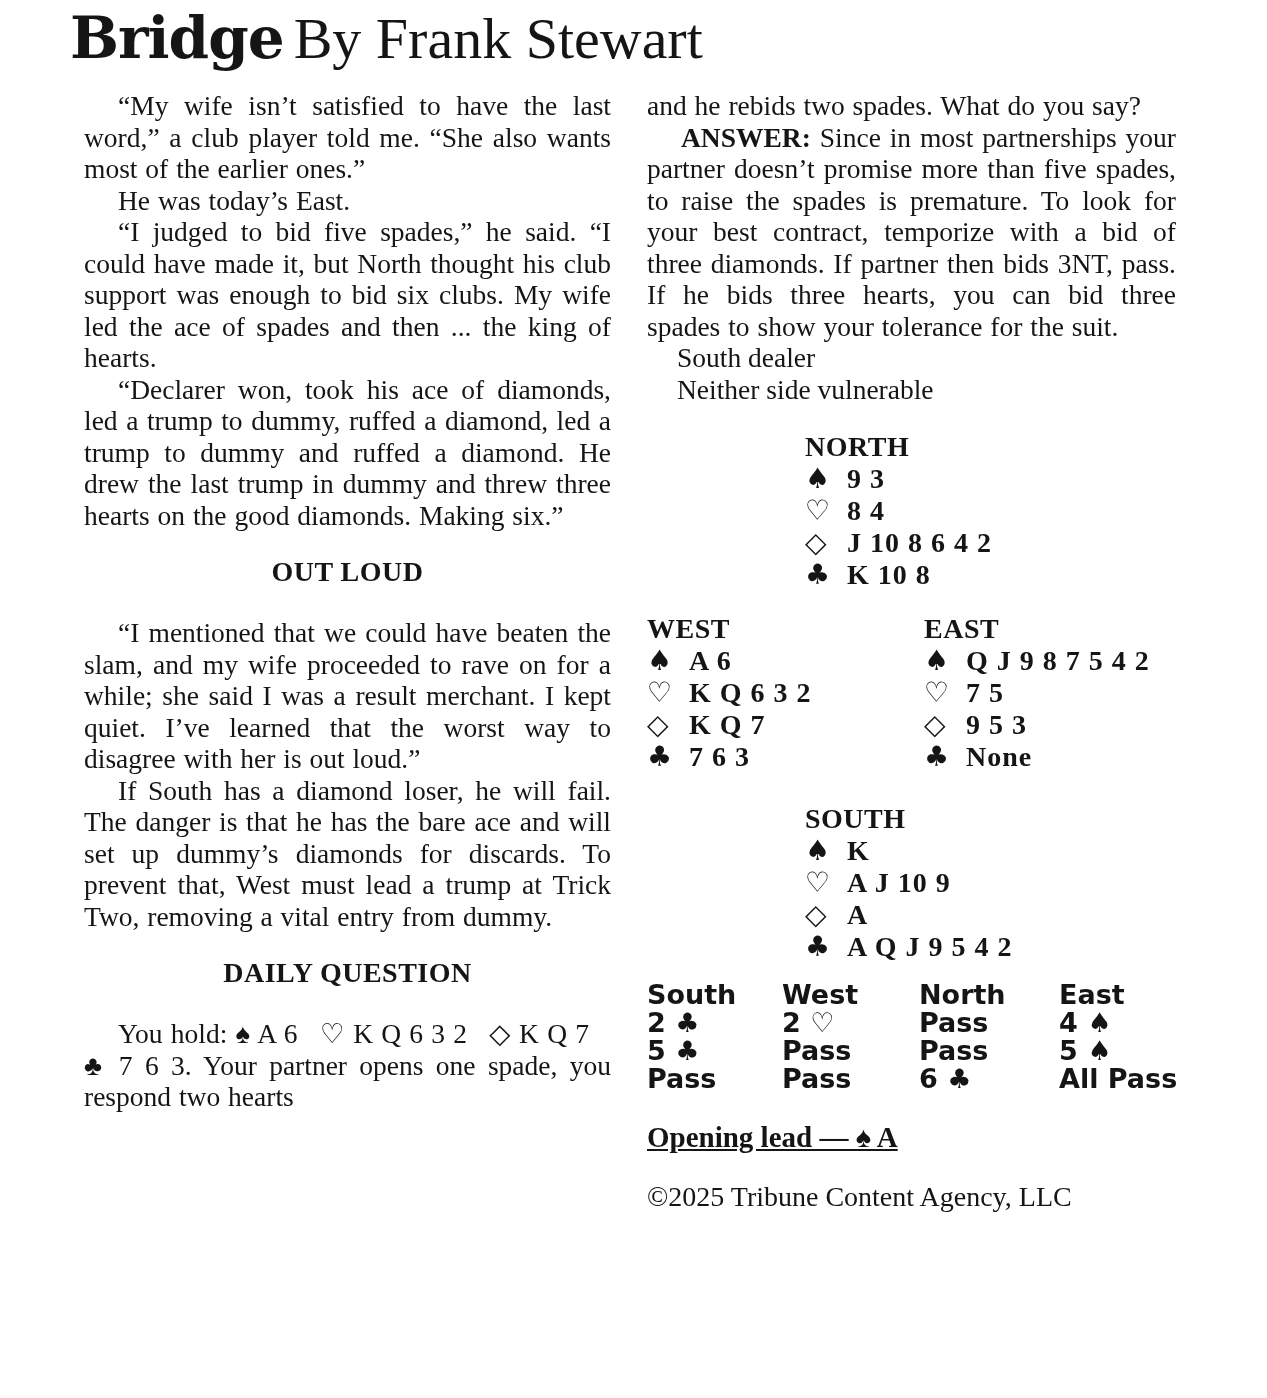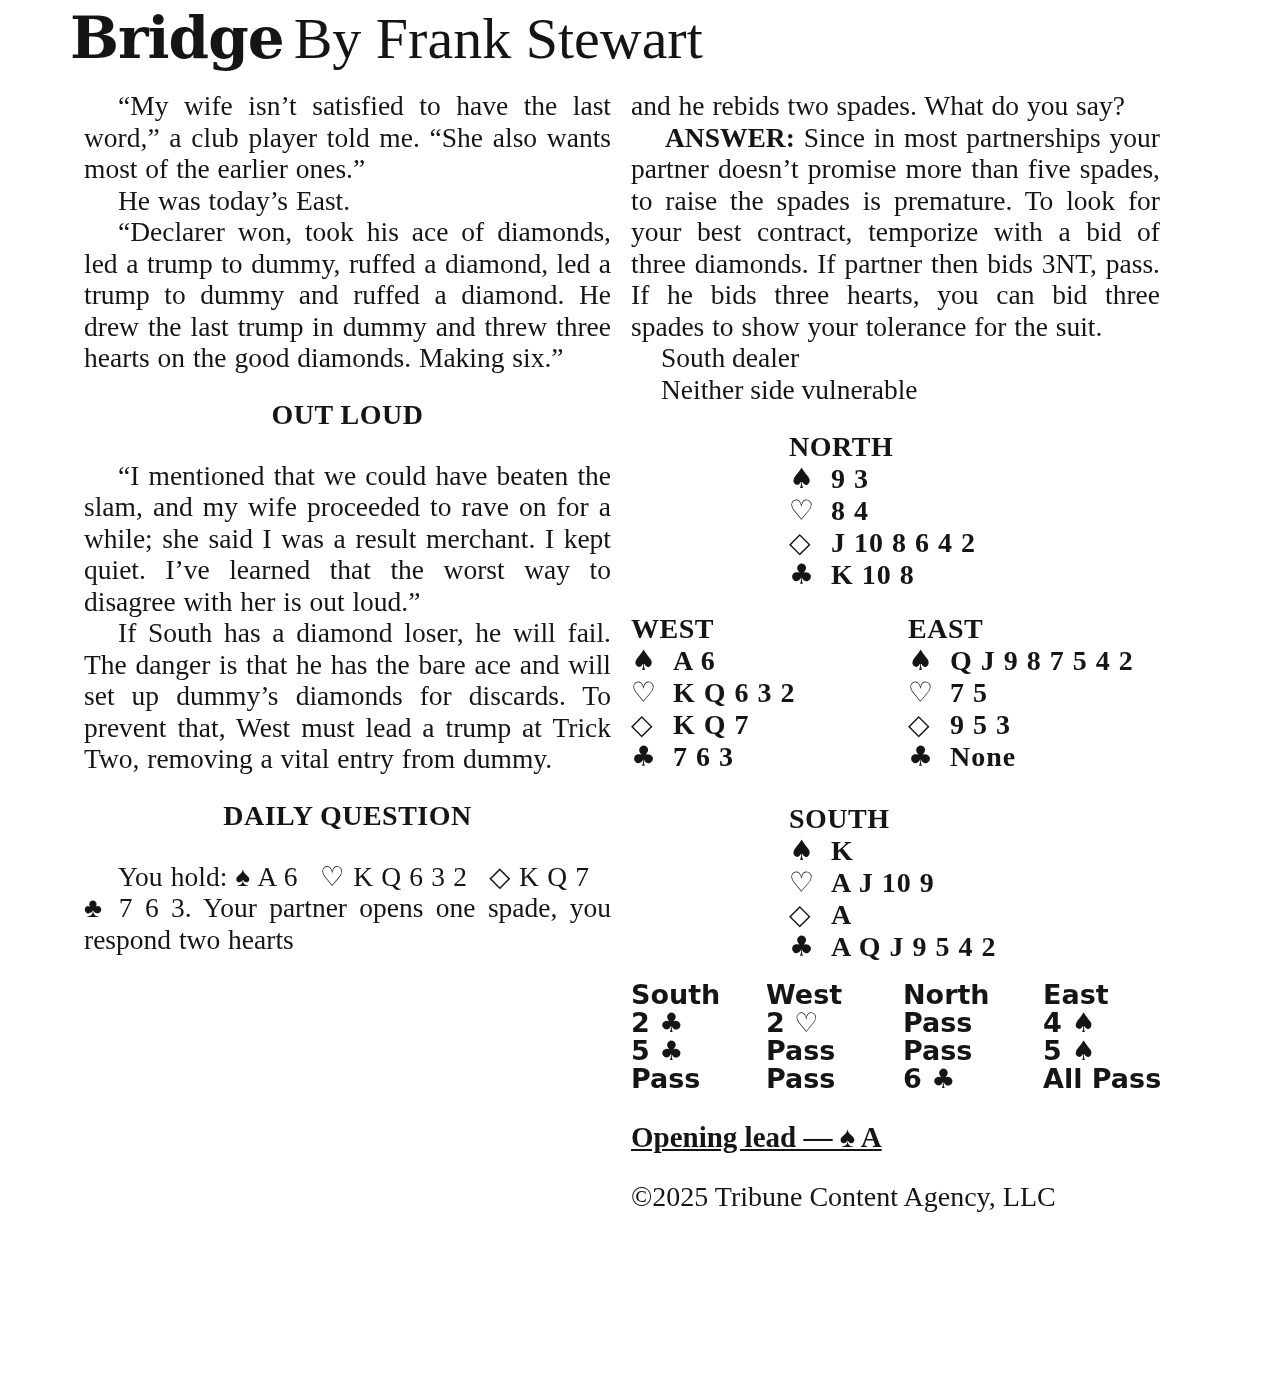--- a/index.html
+++ b/index.html
@@ -37,21 +37,21 @@
   }
   .masthead .byline {
     font-family: "Liberation Serif", serif;
     font-weight: 400;
     font-size: 58px;
     margin-left: 10px;
   }
   
   .columns {
     display: flex;
-    gap: 20px;
+    gap: 36px;
     margin-top: 22px;
   }
   .col { width: 527px; }
   .col.right { width: 529px; }
 
   p.body {
     margin: 0;
     font-size: 27.5px;
     line-height: 31.5px;
     text-align: justify;
@@ -130,20 +130,21 @@
 
   <div class="masthead">
     <span class="brand">Bridge</span><span class="byline">By Frank Stewart</span>
   </div>
 
   <div class="columns">
 
     <div class="col left">
       <p class="body">“My wife isn’t satisfied to have the last word,” a club player told me. “She also wants most of the earlier ones.”</p>
       <p class="body">He was today’s East.</p>
+      <p class="body">“I judged to bid five spades,” he said. “I could have made it, but North thought his club support was enough to bid six clubs. My wife led the ace of spades and then ... the king of hearts.</p>
       <p class="body">“Declarer won, took his ace of diamonds, led a trump to dummy, ruffed a diamond, led a trump to dummy and ruffed a diamond. He drew the last trump in dummy and threw three hearts on the good diamonds. Making six.”</p>
       <h2 class="heading">OUT LOUD</h2>
       <p class="body">“I mentioned that we could have beaten the slam, and my wife proceeded to rave on for a while; she said I was a result merchant. I kept quiet. I’ve learned that the worst way to disagree with her is out loud.”</p>
       <p class="body">If South has a diamond loser, he will fail. The danger is that he has the bare ace and will set up dummy’s diamonds for discards. To prevent that, West must lead a trump at Trick Two, removing a vital entry from dummy.</p>
       <h2 class="heading">DAILY QUESTION</h2>
       <p class="body">You hold: ♠ A 6  ♡ K Q 6 3 2  ◇ K Q 7  ♣ 7 6 3. Your partner opens one spade, you respond two hearts</p>
     </div>
 
     <div class="col right">
       <p class="body noindent">and he rebids two spades. What do you say?</p>

